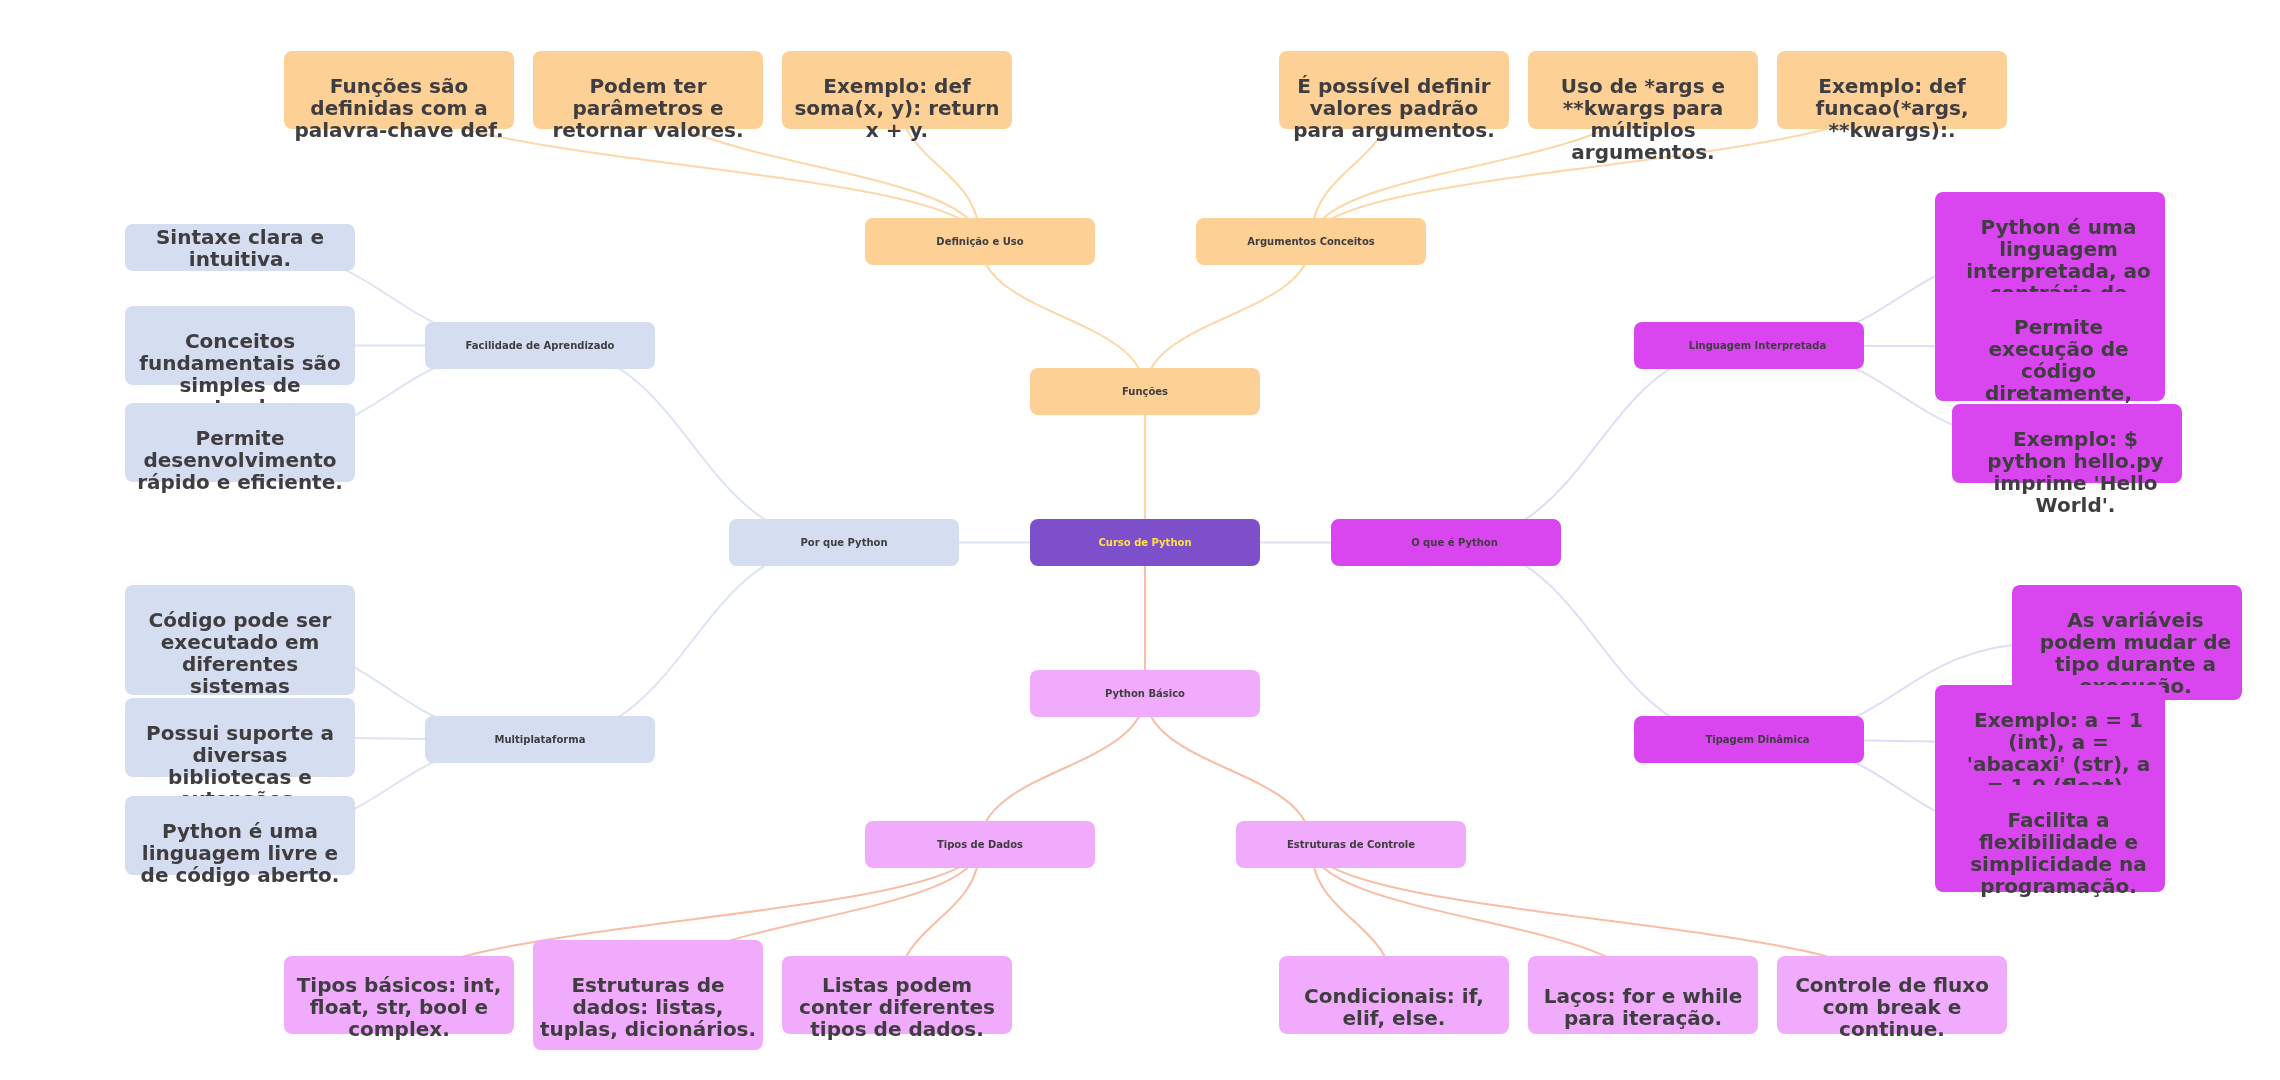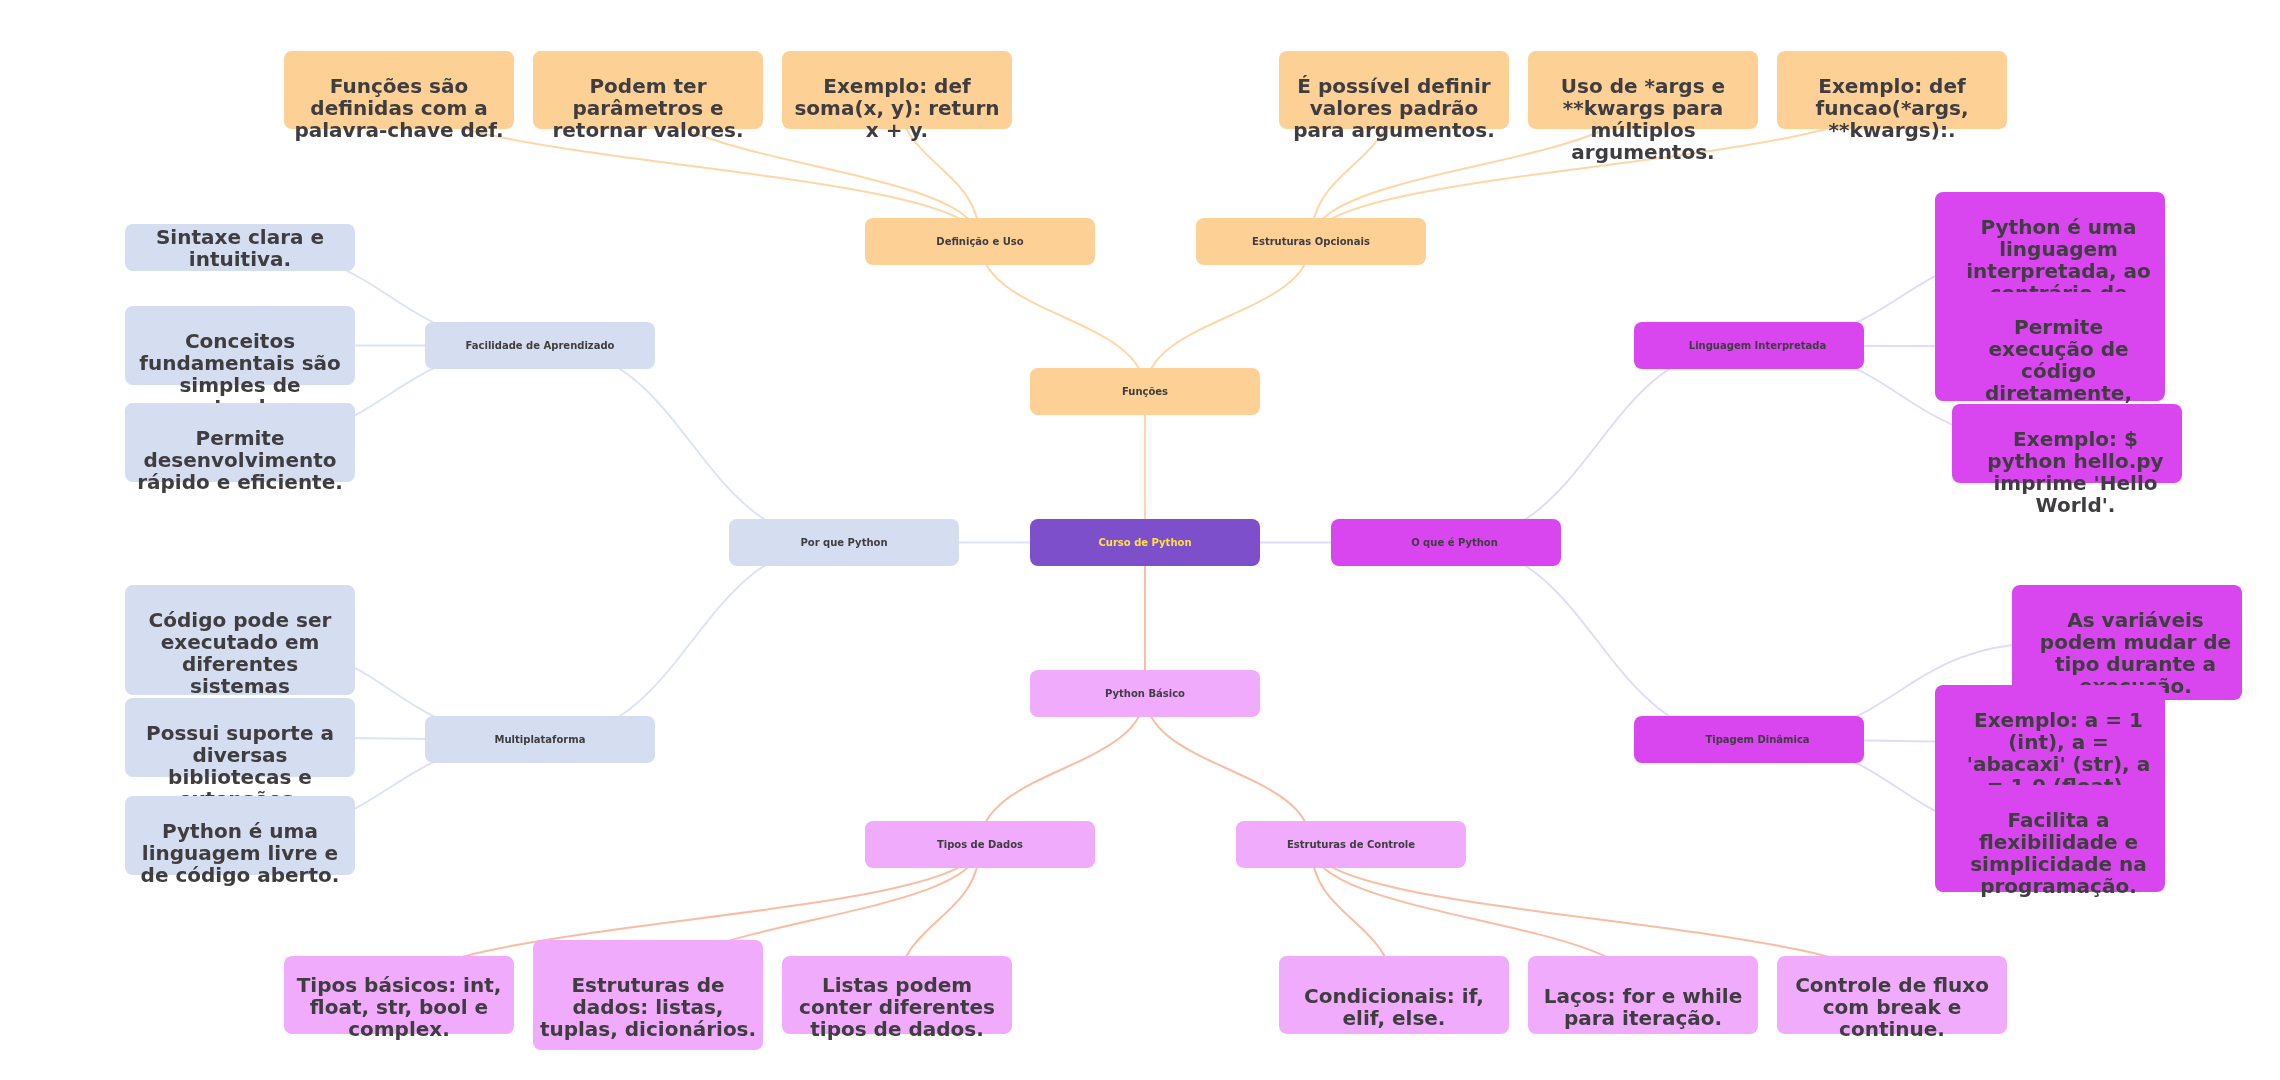--- a/index.html
+++ b/index.html
@@ -66,21 +66,21 @@
     <span>Curso de Python</span>
   </div>
 
 <div class="node branch c-peach" id="n-funcoes" style="left:1030px;top:368px;">
     <span>Funções</span>
   </div>
 <div class="node branch c-peach" id="n-definicao" style="left:865px;top:218px;">
     <span>Definição e Uso</span>
   </div>
 <div class="node branch c-peach" id="n-argumentos" style="left:1196px;top:218px;">
-    <span>Estruturas Opcionais</span>
+    <span>Argumentos Conceitos</span>
   </div>
 
 <div class="node leaf c-peach" id="l-def-0" style="left:284px;top:51px;height:78px;">
     <span>Funções são definidas com a palavra-chave def.</span>
   </div>
 <div class="node leaf c-peach" id="l-def-1" style="left:533px;top:51px;height:78px;">
     <span>Podem ter parâmetros e retornar valores.</span>
   </div>
 <div class="node leaf c-peach" id="l-def-2" style="left:782px;top:51px;height:78px;">
     <span>Exemplo: def soma(x, y): return x + y.</span>

